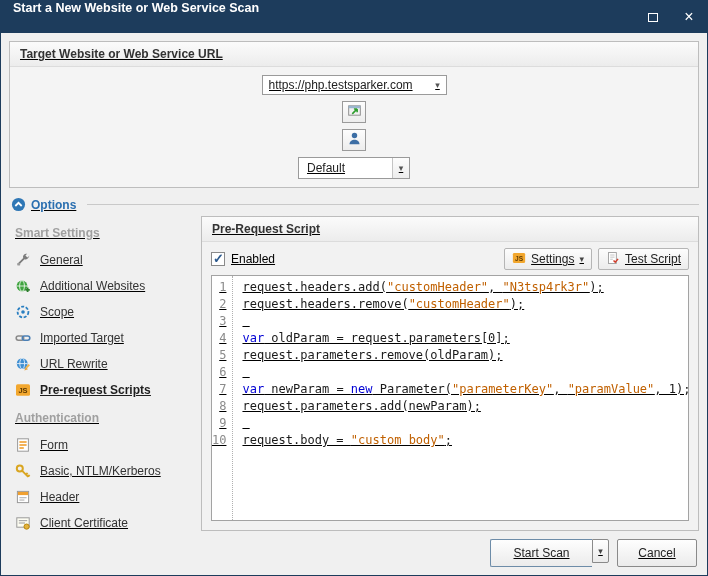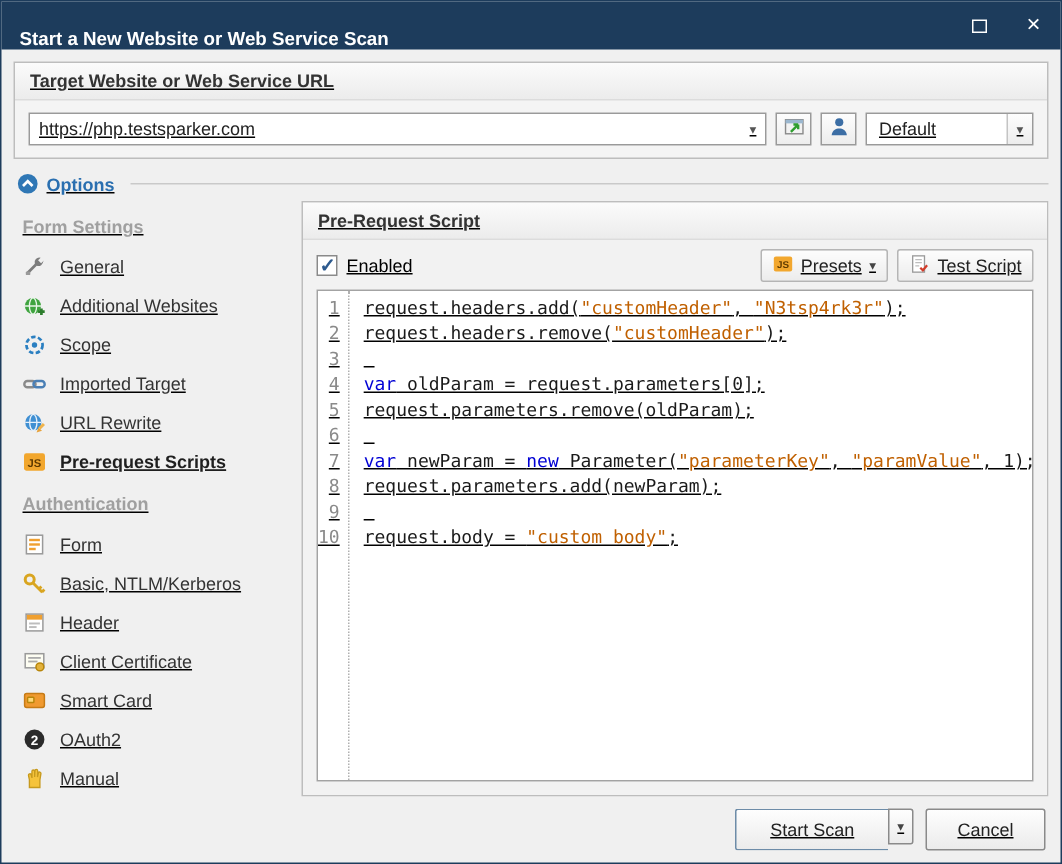--- a/index.html
+++ b/index.html
@@ -4,34 +4,34 @@
 <style>
   :root{
     --titlebar:#1d3c5c; --accent:#2a6fb0;
     --kw:#0000d4; --str:#c06000; --plain:#1a1a1a; --lnum:#8a8a8a;
   }
   *{box-sizing:border-box; margin:0; padding:0;}
   body{width:708px;height:576px;margin:0;font-family:"Liberation Sans",sans-serif;font-size:12px;background:#f0f0f0;overflow:hidden;}
   .dialog{width:708px;height:576px;border:1px solid var(--titlebar);display:flex;flex-direction:column;background:#f0f0f0;}
 
   
-  .titlebar{height:32px;background:var(--titlebar);color:#fff;display:flex;align-items:flex-end;flex:0 0 32px;}
+  .titlebar{height:32px;background:var(--titlebar);color:#fff;display:flex;align-items:flex-start;flex:0 0 32px;}
   .titlebar .title{padding-left:12px;font-weight:bold;font-size:12.5px;flex:1;}
   .tb-btn{width:36px;height:32px;display:flex;align-items:center;justify-content:center;color:#fff;cursor:default;}
   .max-glyph{width:10px;height:9px;border:1px solid #fff;display:inline-block;}
   .close-glyph{font-size:16px;line-height:16px;}
 
   .content{flex:1;display:flex;flex-direction:column;padding:8px 8px 0 8px;overflow:hidden;text-decoration:underline;}
 
   
   .groupbox{border:1px solid #bdbdbd;background:#f4f4f4;}
   .group-header{padding:5px 10px;font-weight:bold;color:#333;background:linear-gradient(#fbfbfb,#ececec);border-bottom:1px solid #dcdcdc;}
 
   
-  .target-body{display:flex;align-items:center;gap:6px;padding:8px 9px;}
+  .target-body{display:flex;align-items:center;gap:6px;padding:8px 9px;flex-direction:column;}
   .url-combo{flex:1;display:flex;align-items:center;height:22px;background:#fff;border:1px solid #9a9a9a;}
   .url-combo input{flex:1;border:none;outline:none;height:18px;padding:0 6px;font-family:"Liberation Sans",sans-serif;font-size:12px;color:#222;}
   .combo-arrow{width:16px;text-align:center;color:#555;font-size:9px;cursor:default;}
   .icon-btn{width:24px;height:22px;display:flex;align-items:center;justify-content:center;background:linear-gradient(#fdfdfd,#ededed);border:1px solid #9a9a9a;}
   .icon-btn svg{width:15px;height:15px;}
   .profile-select{width:112px;height:22px;display:flex;align-items:center;background:#fff;border:1px solid #9a9a9a;}
   .profile-select .val{flex:1;padding:0 8px;color:#222;}
   .profile-select .seg{width:17px;height:100%;border-left:1px solid #c4c4c4;display:flex;align-items:center;justify-content:center;color:#555;font-size:9px;background:linear-gradient(#fdfdfd,#ededed);}
 
   
@@ -125,21 +125,21 @@
             <circle cx="8" cy="8" r="7" fill="#2f77b5"></circle>
             <path d="M4.6 9.6L8 6.2l3.4 3.4" stroke="#fff" stroke-width="1.9" fill="none"></path>
           </svg></span>
       <span class="lbl">Options</span>
       <span class="rule"></span>
     </div>
 
     <div class="main-row">
 
       <div class="sidebar">
-          <div class="section-header">Form Settings</div>
+          <div class="section-header">Smart Settings</div>
           <div class="side-item">
             <span class="icon"><svg viewBox="0 0 16 16">
                 <path d="M13.8 4.2a3.2 3.2 0 0 1-4.3 3L4.2 12.5 2.9 11.2l5.3-5.3a3.2 3.2 0 0 1 3.9-4.1L10.4 3.5l2 2 1.7-1.7c.1.1.2.3.2.4z" fill="#7c7c7c"></path>
                 <rect x="2.2" y="11" width="3" height="2.4" rx="0.6" fill="#9a9a9a"></rect>
               </svg></span>
             <span class="side-label">General</span>
           </div>
           <div class="side-item">
             <span class="icon"><svg viewBox="0 0 16 16">
                 <circle cx="7" cy="8" r="5.4" fill="#3fa43f"></circle>
@@ -243,21 +243,21 @@
           <div class="enabled-wrap">
             <span class="checkbox checked"></span>
             <span>Enabled</span>
           </div>
           <div class="toolbar-right">
             <div class="tool-btn">
               <span><svg viewBox="0 0 16 16">
                     <rect x="1" y="2.2" width="14" height="11.6" rx="1.6" fill="#f2a72e"></rect>
                     <text x="8" y="11.4" font-size="7.5" font-weight="bold" text-anchor="middle" fill="#5f3a00" font-family="sans-serif">JS</text>
                   </svg></span>
-              <span>Presets</span>
+              <span>Settings</span>
               <span class="chev">▾</span>
             </div>
             <div class="tool-btn">
               <span><svg viewBox="0 0 16 16">
                     <rect x="2.8" y="1.8" width="9" height="12.4" fill="#fff" stroke="#9a9a9a"></rect>
                     <path d="M4.8 4.6h5M4.8 7h5M4.8 9.4h3" stroke="#bdbdbd"></path>
                     <path d="M8.6 10.8l2 2 3.2-3.8" stroke="#d23c2a" stroke-width="1.7" fill="none"></path>
                   </svg></span>
               <span>Test Script</span>
             </div>

